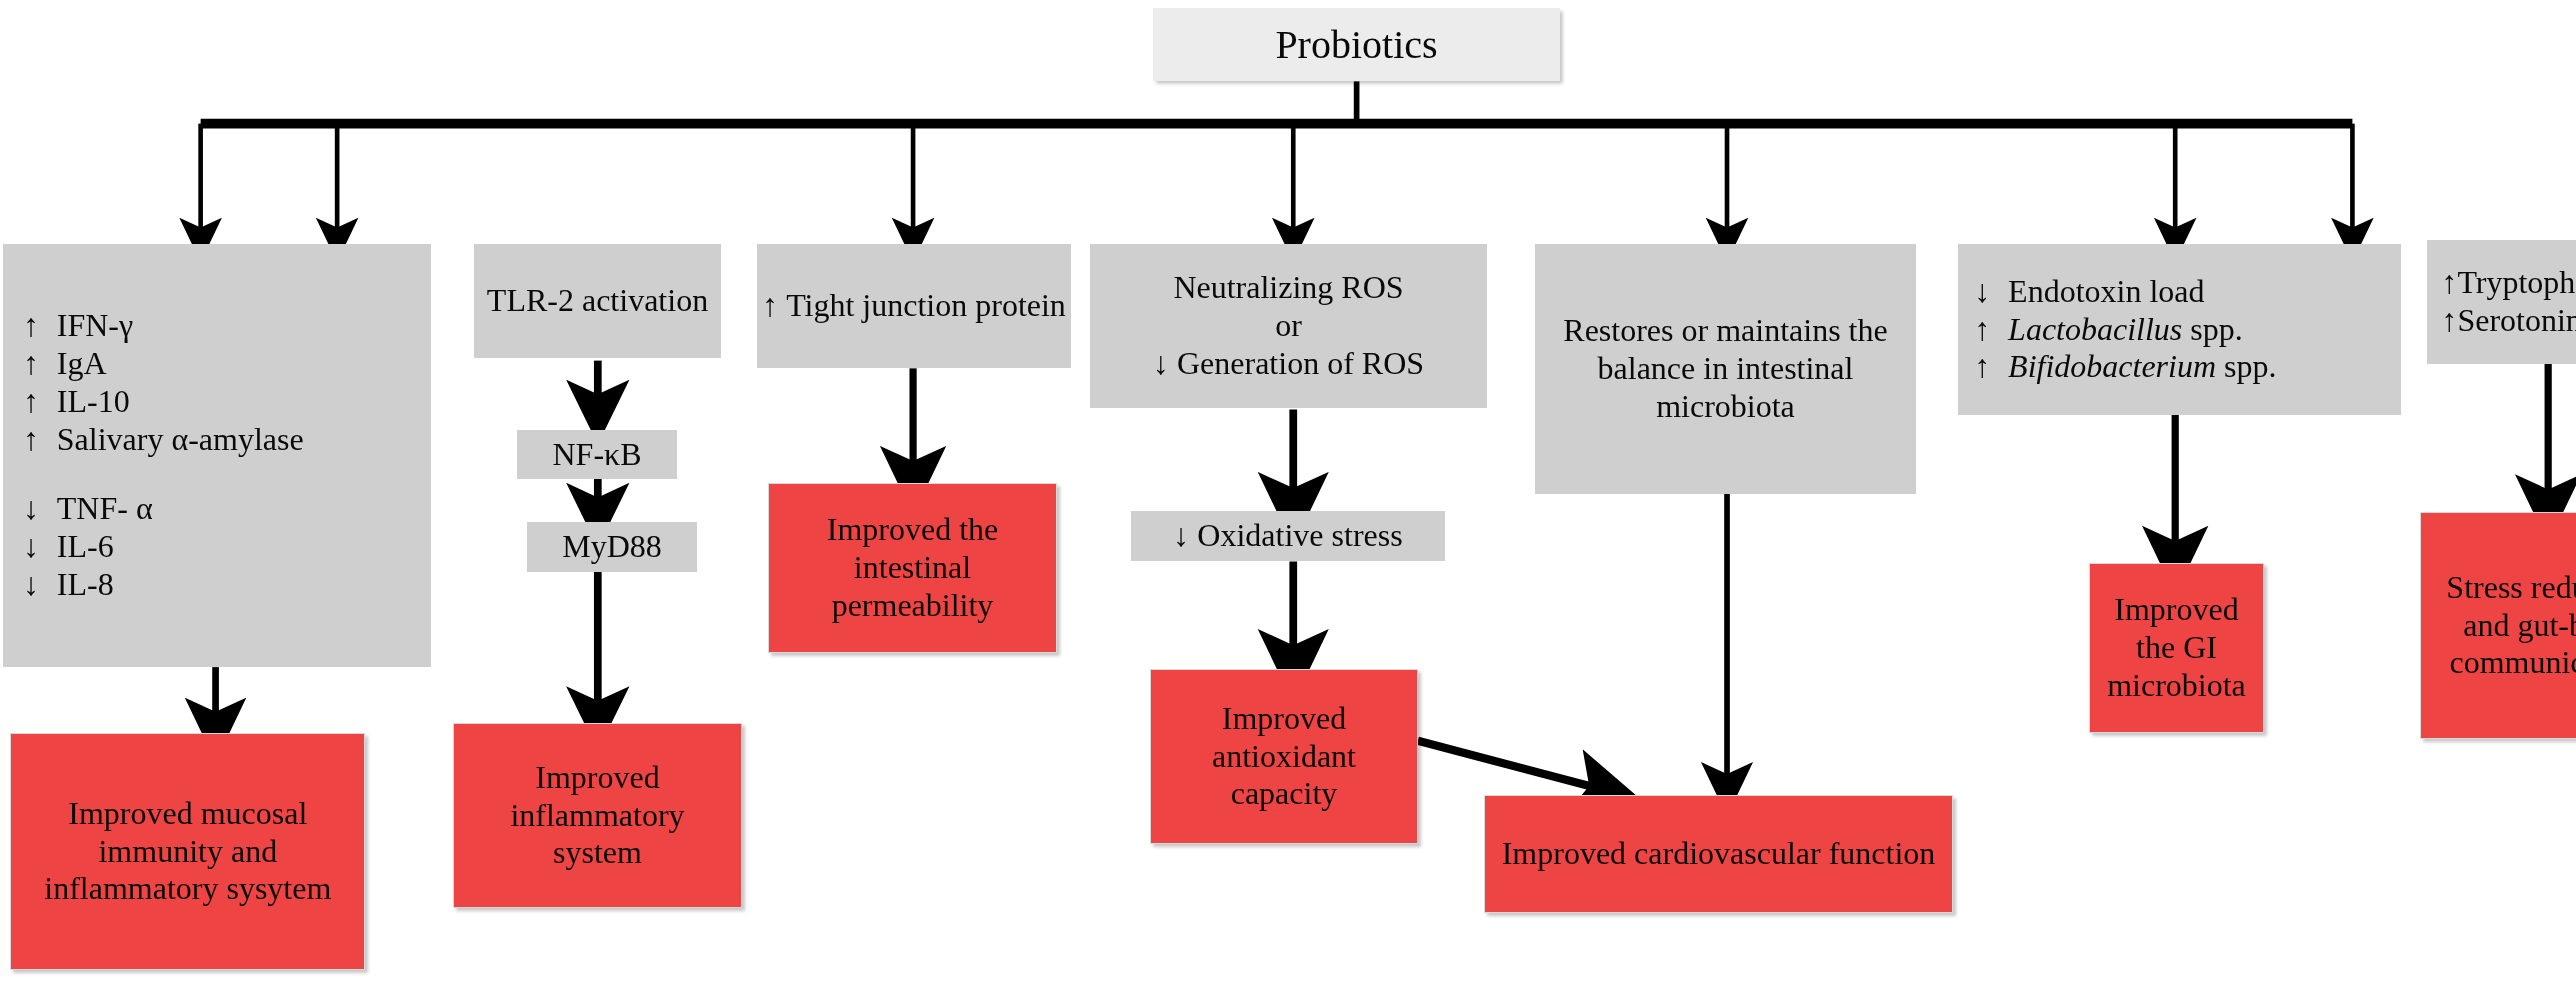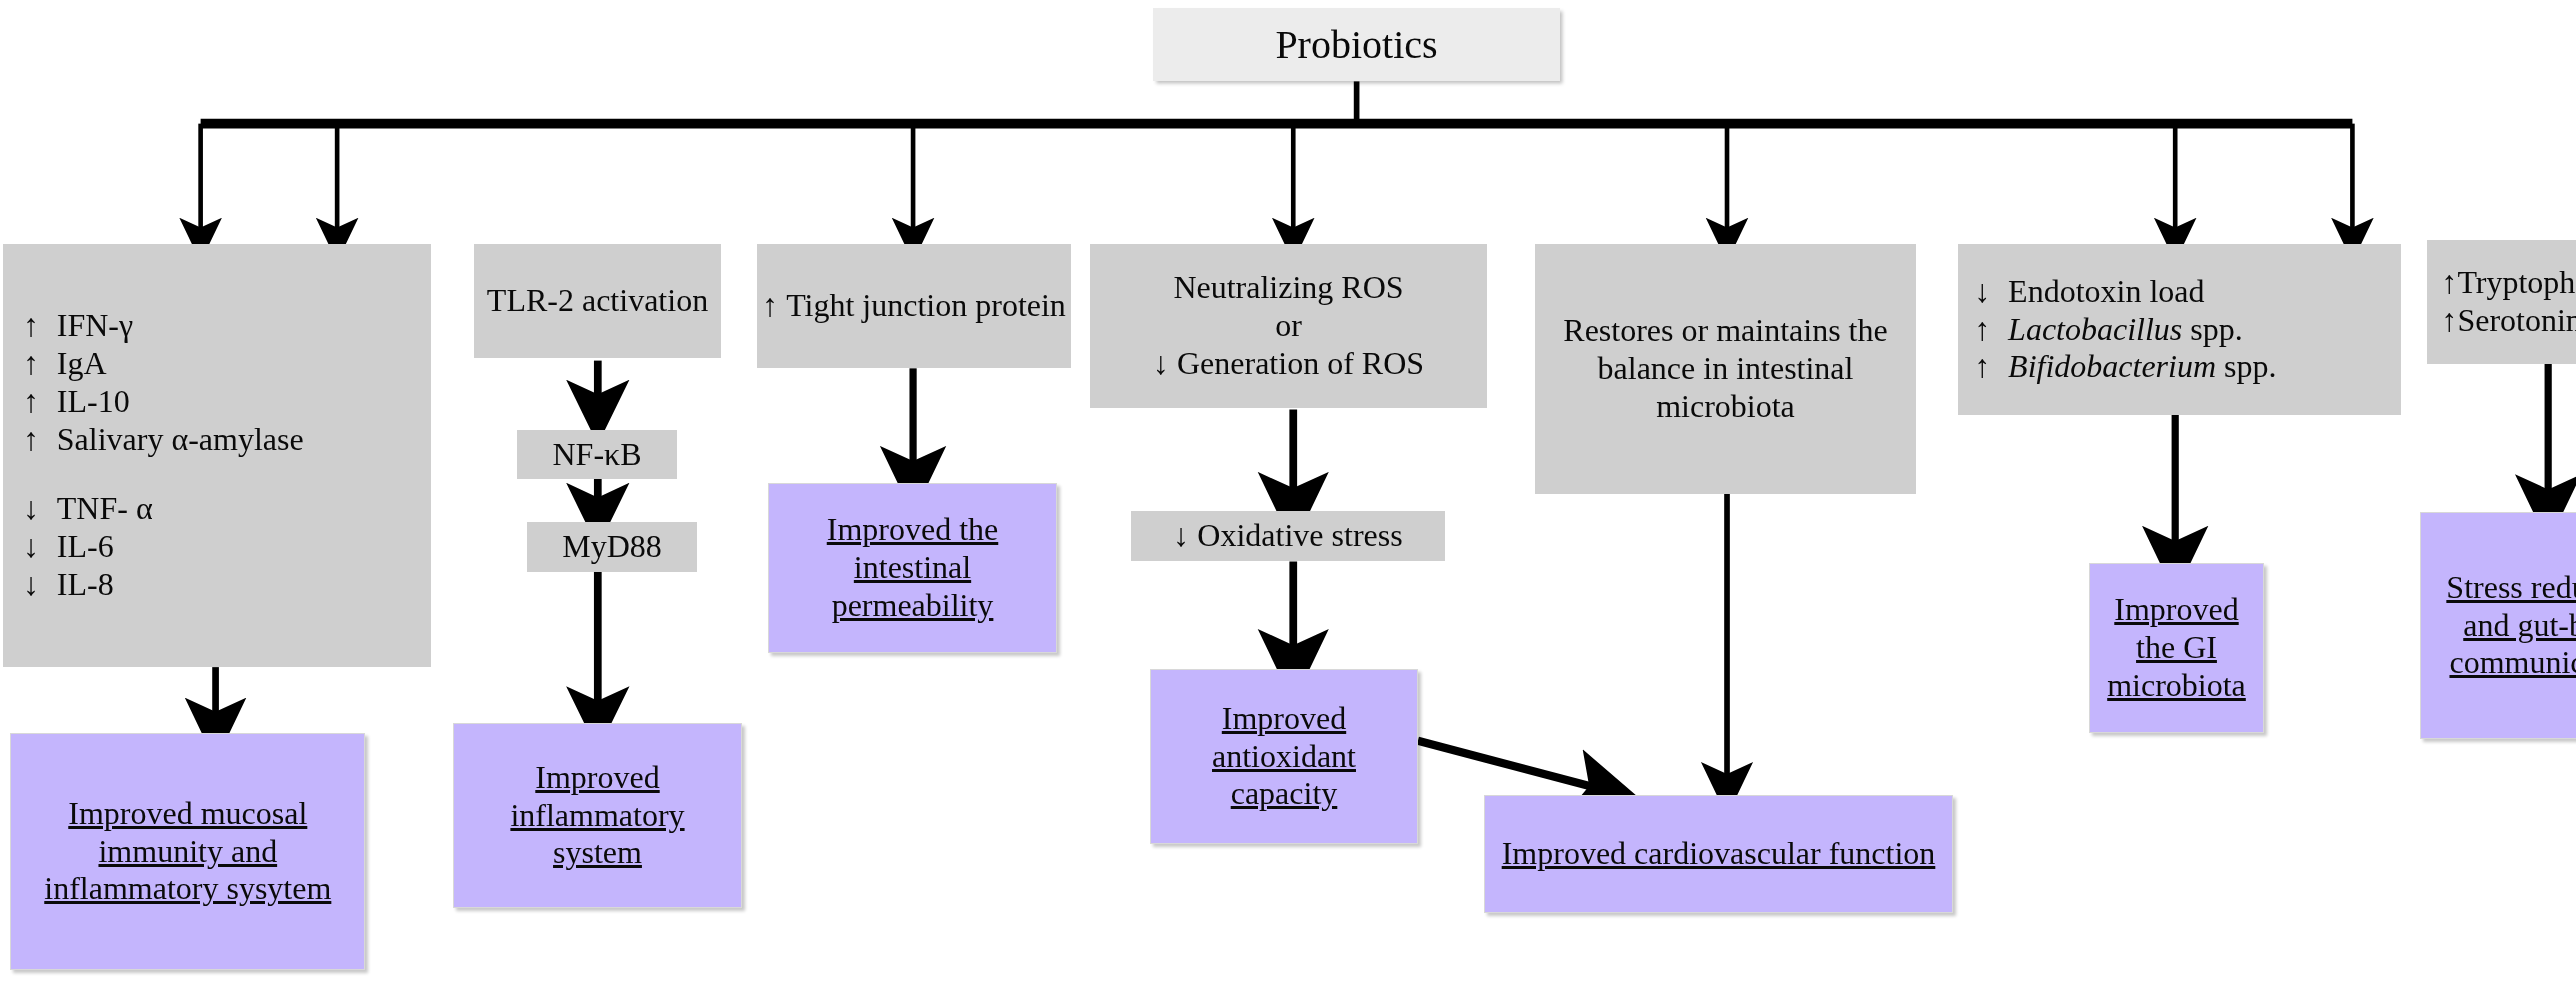--- a/index.html
+++ b/index.html
@@ -2,21 +2,21 @@
 <html style="font-size:8.2px"><head>
 <meta charset="utf-8">
 <style>
   html,body{margin:0;padding:0;background:#ffffff;}
   body{width:2705px;height:986px;font-family:"Liberation Serif","DejaVu Serif",serif;color:#000;}
   #stage{position:relative;width:2705px;height:986px;overflow:hidden;background:#fff;}
 
   .node{position:absolute;box-sizing:border-box;display:flex;align-items:center;justify-content:center;
         text-align:center;line-height:1.18;color:#0a0a0a;}
   .gray{background:#cfcfcf;}
-  .white{background:#c4b5fd;border:0.5px solid #d8d8d8;box-shadow:2.6px 2.6px 3.1px rgba(0,0,0,0.22);text-decoration:underline;}
+  .white{background:#ef4444;border:0.5px solid #d8d8d8;box-shadow:2.6px 2.6px 3.1px rgba(0,0,0,0.22);}
   .title-box{background:#ececec;box-shadow:2.6px 2.6px 3.6px rgba(0,0,0,0.25);}
 
   .lines{display:flex;flex-direction:column;align-items:flex-start;justify-content:center;
          text-align:left;width:100%;height:100%;}
   .lines .ln{display:block;white-space:nowrap;}
   .ctr{align-items:center;text-align:center;}
 
   .arrcell{display:inline-block;width:1.05em;text-align:left;}
   .it{font-style:italic;}
 

